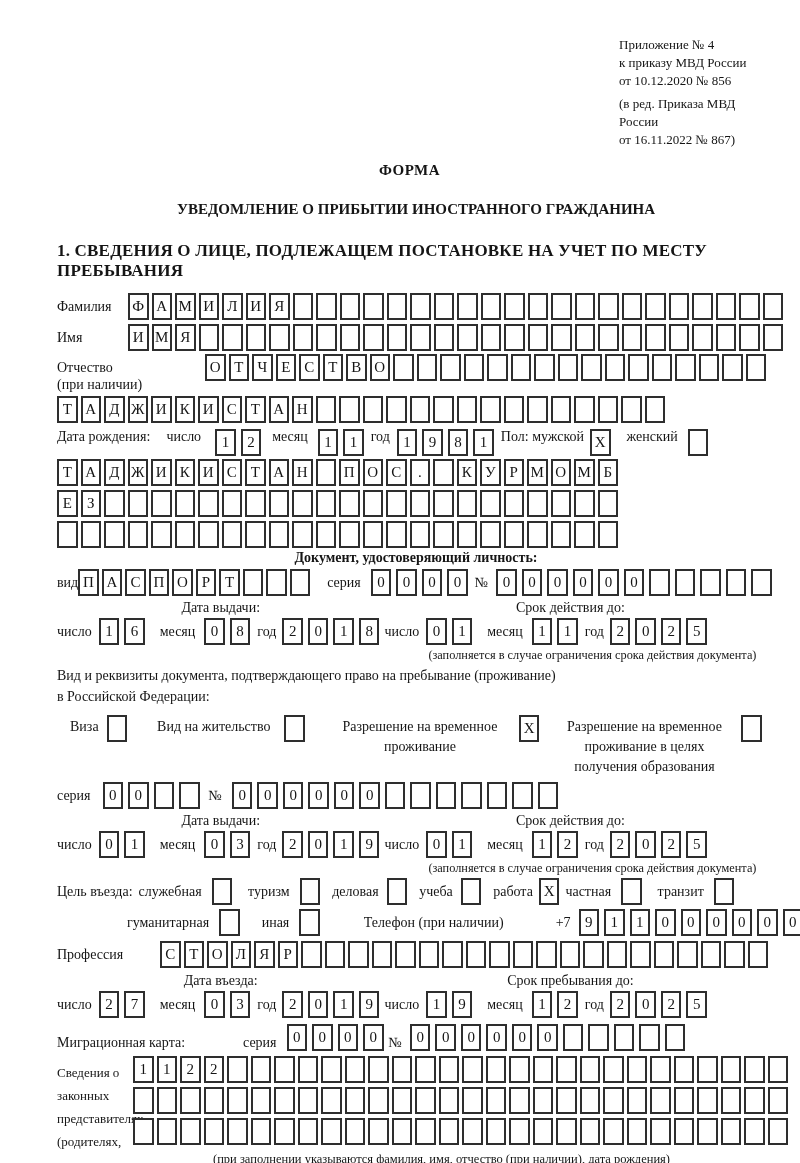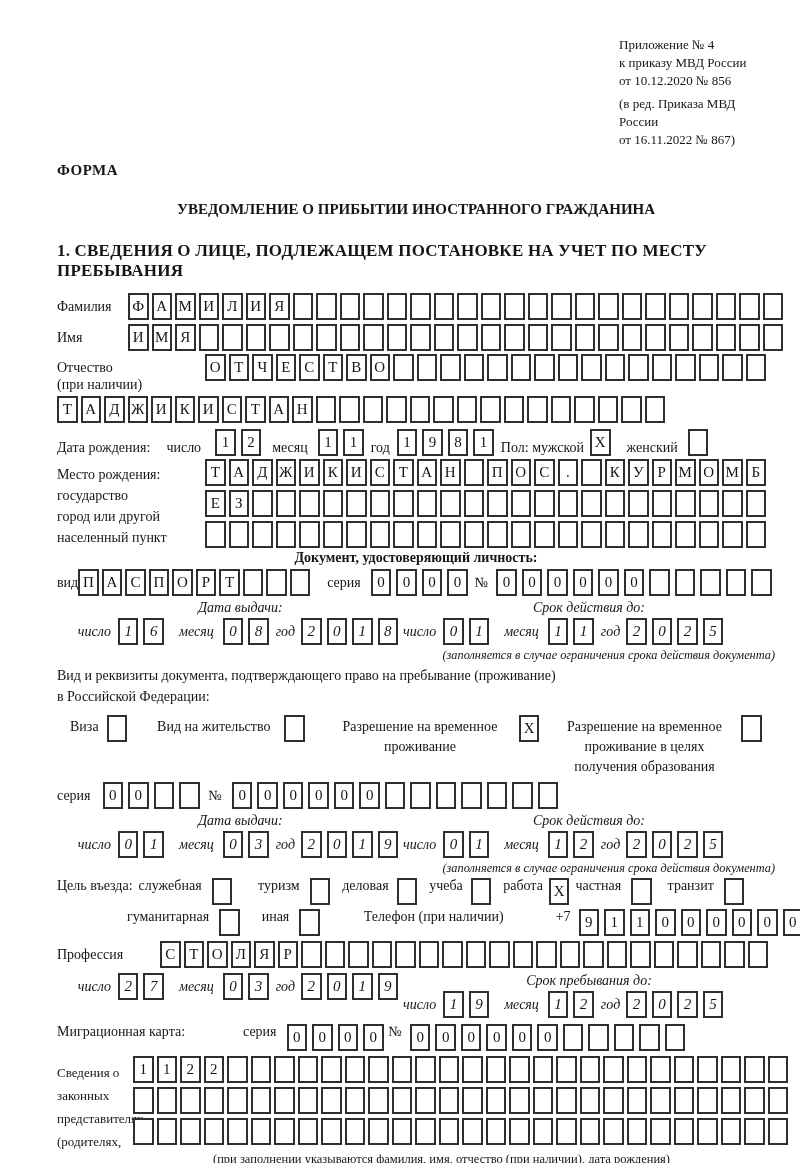--- a/index.html
+++ b/index.html
@@ -6,55 +6,55 @@
   html,body { background:#ffffff; }
   .page {
     width:800px; height:1163px; background:#ffffff; color:#151515;
     font-family:"Liberation Serif","DejaVu Serif",serif;
     font-size:14px; position:relative; overflow:hidden;
     padding:36px 25px 8px 57px;
   }
   
   .annex { margin-left:562px; font-size:13px; line-height:18px; }
   .annex .grp2 { margin-top:5px; }
-  .forma { text-align:left; padding-right:13px; font-weight:bold; font-size:15px; margin-top:13px; letter-spacing:.5px; }
+  .forma { text-align:center; padding-right:13px; font-weight:bold; font-size:15px; margin-top:13px; letter-spacing:.5px; }
   
   .title { text-align:center; font-weight:bold; font-size:15px; line-height:22px; margin-top:19px; }
   .title-underline { display:inline-block; width:56px; border-bottom:2px solid #3a3a3a; height:14px; margin-left:10px; }
   .sec-heading { font-weight:bold; font-size:17px; margin-top:21px; letter-spacing:.2px; }
   
   .frow { display:flex; align-items:flex-start; }
   .lbl { line-height:17px; padding-top:5px; }
   .col-lbl { flex:0 0 auto; }
   .cells { display:inline-flex; flex-wrap:nowrap; }
   .cell {
     flex:0 0 auto; width:20.5px; height:27px; border:2px solid #2e2e2e;
     margin-right:3px; display:inline-flex; align-items:center; justify-content:center;
     font-size:15px; line-height:1; background:#fff;
   }
   .dcells .cell { margin-right:5px; }
   .chk .cell { margin-right:0; }
   .cellstack { display:flex; flex-direction:column; gap:4px; }
   
-  .dpair { display:flex; justify-content:flex-end; align-items:flex-start;font-style:italic; }
+  .dpair { display:flex; justify-content:flex-start; align-items:flex-start; }
   .dgroup { display:flex; flex-direction:column; }
   .dgroup.right { width:372px; }
   .dcaption { text-align:center; line-height:16px; margin-bottom:2px; }
   .dline { display:flex; align-items:center; }
   .dline .t { padding:0 7px 0 0; }
   .dline .t2 { padding:0 7px 0 10px; }
   .fineprint { font-size:12.3px; text-align:right; line-height:15px; margin-top:3px; white-space:nowrap; }
   
   .permits { display:flex; align-items:flex-start; margin-top:6px;justify-content:center; }
   .permits .pitem { display:flex; align-items:flex-start; }
   .permits .ptxt { line-height:20px; padding-top:4px; }
   .permits .ptxt.c { text-align:center; }
   .permits .chk { margin-left:8px; margin-top:2px; }
   
-  .purpose-line { display:flex; align-items:flex-start; }
+  .purpose-line { display:flex; align-items:center; }
   .purpose-line .t { white-space:nowrap; }
   
   .mt2{margin-top:2px}.mt3{margin-top:3px}.mt4{margin-top:4px}.mt5{margin-top:5px}
   .mt6{margin-top:6px}.mt12{margin-top:12px}
   .rep-note { font-size:12.5px; margin-top:6px; margin-left:80px; line-height:16px; }
 </style>
 </head>
 <body>
 
 <div class="page">
@@ -201,21 +201,21 @@
         <span class="cell"></span>
         <span class="cell"></span>
         <span class="cell"></span>
         <span class="cell"></span>
         <span class="cell"></span>
         <span class="cell"></span>
         <span class="cell"></span>
       </div>
   </div>
 
-  <div class="frow mt6" style="align-items:flex-end">
+  <div class="frow mt6" style="align-items:flex-start">
     <span class="t" style="padding-right:16px">Дата рождения:</span>
     <span class="t" style="padding-right:14px">число</span>
     <span class="cells dcells">
         <span class="cell">1</span>
         <span class="cell">2</span>
       </span>
     <span class="t" style="padding:0 10px 0 6px">месяц</span>
     <span class="cells dcells">
         <span class="cell">1</span>
         <span class="cell">1</span>
@@ -231,26 +231,20 @@
     <span class="cells chk">
         <span class="cell">X</span>
       </span>
     <span class="t" style="padding:0 10px 0 16px">женский</span>
     <span class="cells chk">
         <span class="cell"></span>
       </span>
   </div>
 
   <div class="frow mt3">
-    <div class="lbl col-lbl" style="width:148px; line-height:21px">
-      <div>Место рождения:</div>
-      <div>государство</div>
-      <div>город или другой</div>
-      <div>населенный пункт</div>
-    </div>
     <div class="cellstack">
       <div class="cells">
           <span class="cell">Т</span>
           <span class="cell">А</span>
           <span class="cell">Д</span>
           <span class="cell">Ж</span>
           <span class="cell">И</span>
           <span class="cell">К</span>
           <span class="cell">И</span>
           <span class="cell">С</span>
@@ -518,21 +512,21 @@
       <div class="fineprint">(заполняется в случае ограничения срока действия документа)</div>
     </div>
   </div>
 
   <div class="purpose-line mt2">
     <span class="t" style="padding-right:6px">Цель въезда:</span>
     <span class="t" style="padding-right:10px">служебная</span>
     <span class="cells chk">
         <span class="cell"></span>
       </span>
-    <span class="t" style="padding:0 10px 0 26px">туризм</span>
+    <span class="t" style="padding:0 10px 0 16px">туризм</span>
     <span class="cells chk">
         <span class="cell"></span>
       </span>
     <span class="t" style="padding:0 8px 0 12px">деловая</span>
     <span class="cells chk">
         <span class="cell"></span>
       </span>
     <span class="t" style="padding:0 8px 0 12px">учеба</span>
     <span class="cells chk">
         <span class="cell"></span>
@@ -602,20 +596,21 @@
         <span class="cell"></span>
         <span class="cell"></span>
         <span class="cell"></span>
         <span class="cell"></span>
         <span class="cell"></span>
       </div>
   </div>
 
   <div class="dpair mt5">
     <div class="dgroup">
+      <div class="dcaption">Дата въезда:</div>
       <div class="dline">
         <span class="t">число</span>
         <span class="cells dcells">
             <span class="cell">2</span>
             <span class="cell">7</span>
           </span>
         <span class="t2" style="padding:0 9px 0 10px">месяц</span>
         <span class="cells dcells">
             <span class="cell">0</span>
             <span class="cell">3</span>
@@ -646,21 +641,21 @@
         <span class="cells dcells">
             <span class="cell">2</span>
             <span class="cell">0</span>
             <span class="cell">2</span>
             <span class="cell">5</span>
           </span>
       </div>
     </div>
   </div>
 
-  <div class="frow mt6" style="align-items:flex-start">
+  <div class="frow mt6" style="align-items:flex-end">
     <span class="t" style="width:186px">Миграционная карта:</span>
     <span class="t" style="padding-right:10px">серия</span>
     <span class="cells dcells">
         <span class="cell">0</span>
         <span class="cell">0</span>
         <span class="cell">0</span>
         <span class="cell">0</span>
       </span>
     <span class="t" style="padding:0 8px 0 0">№</span>
     <span class="cells dcells">

